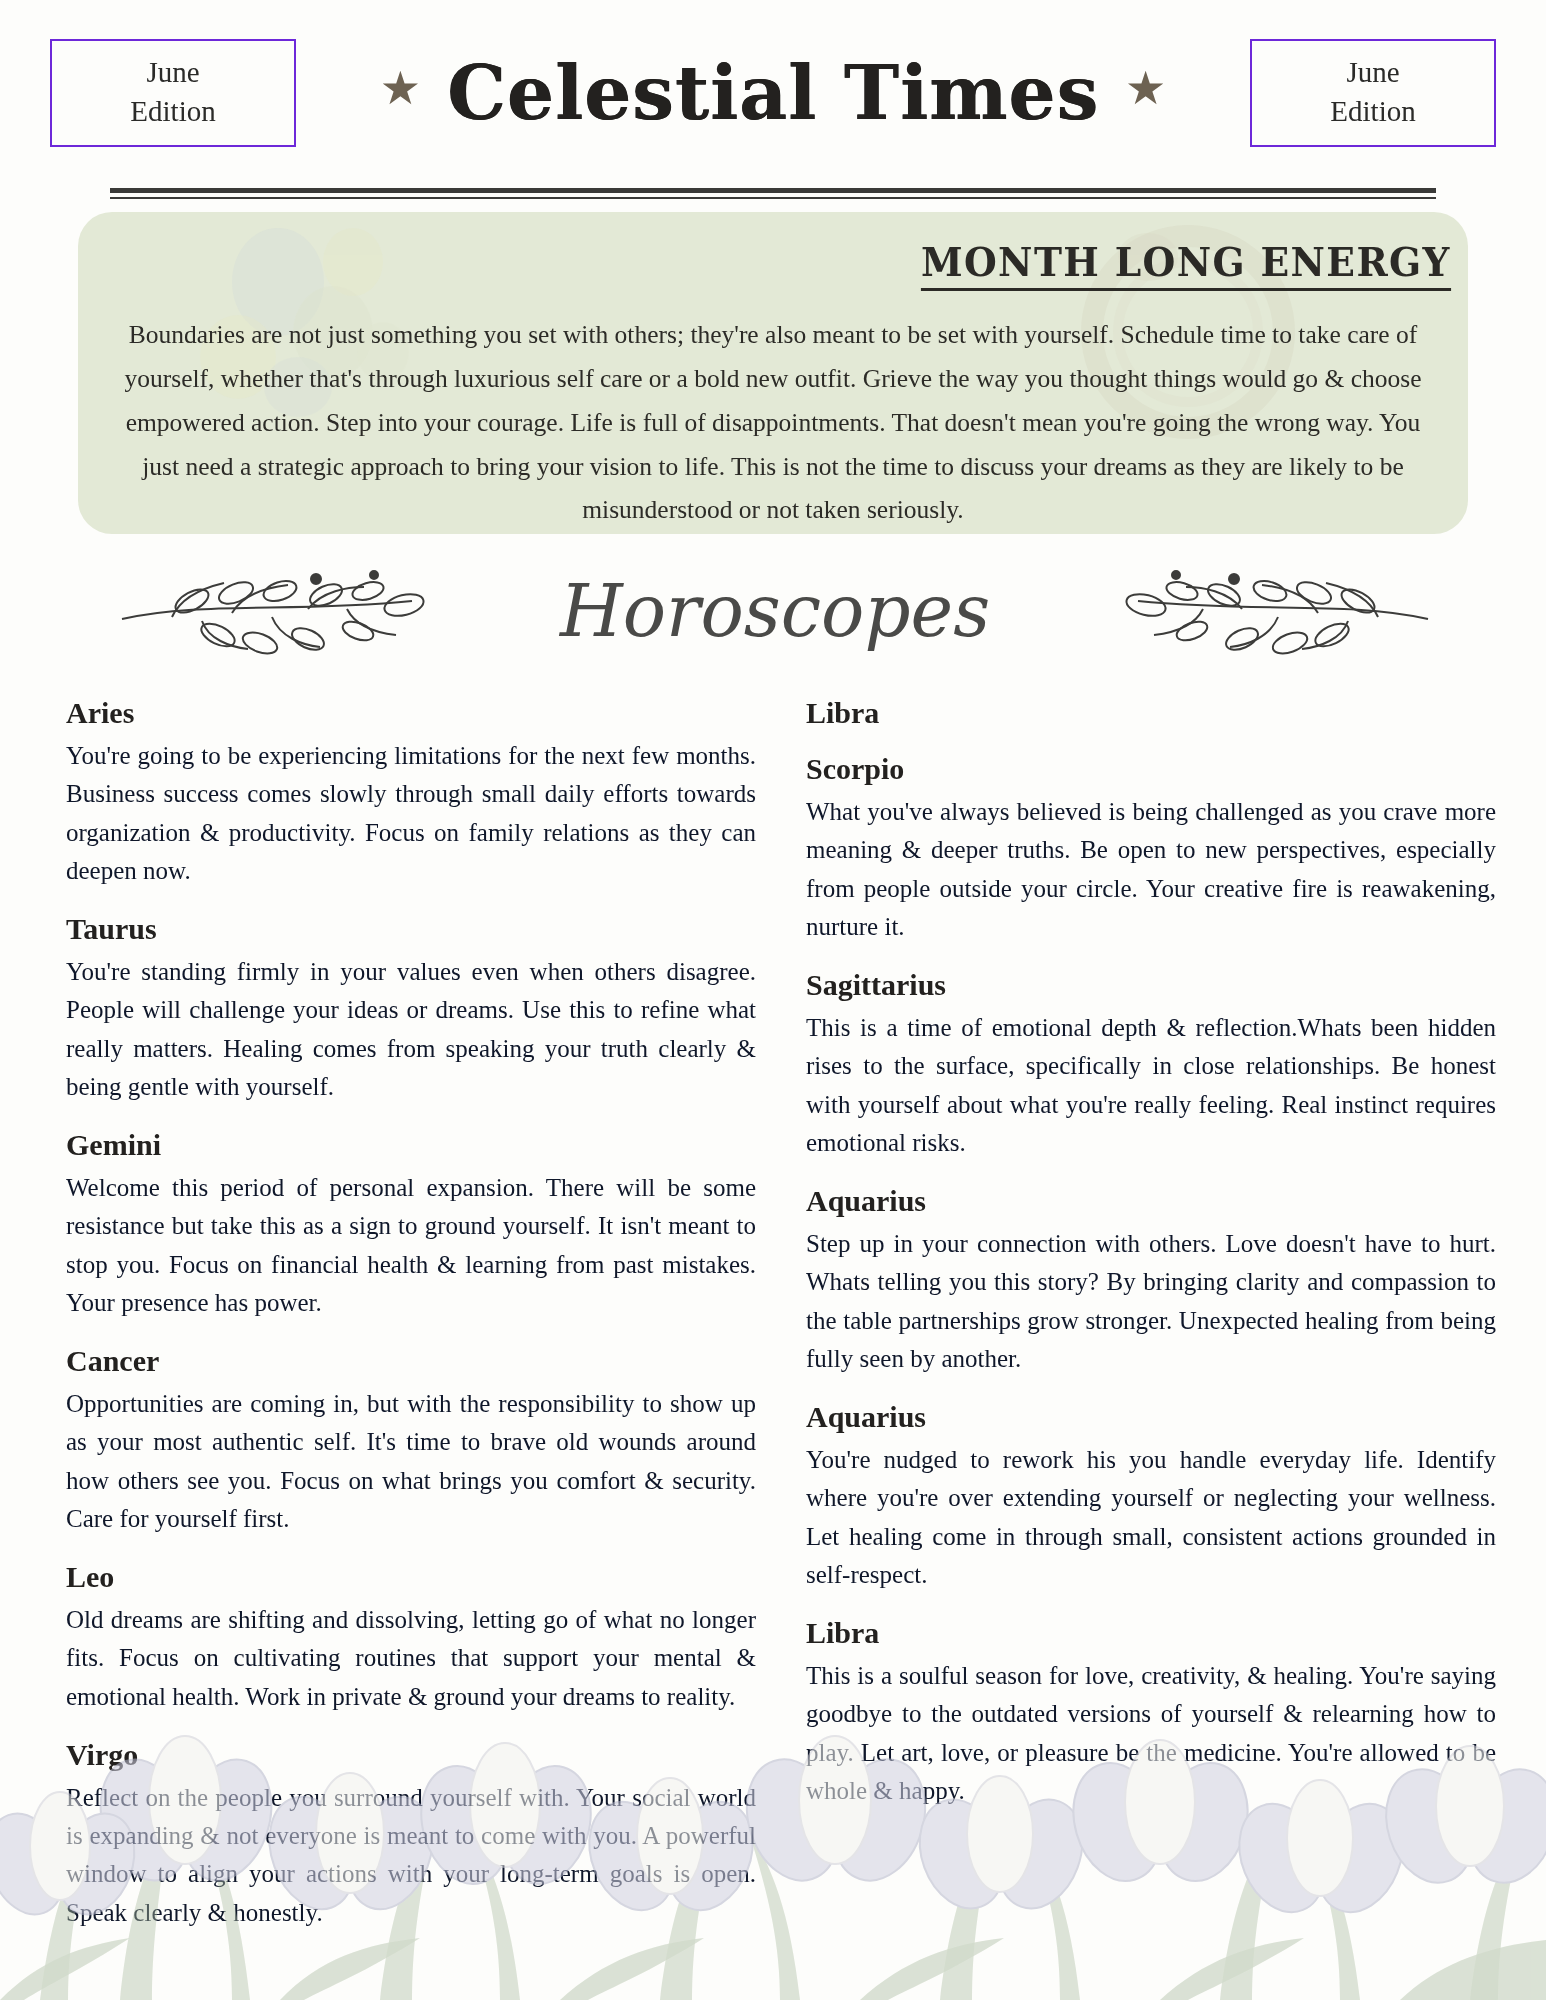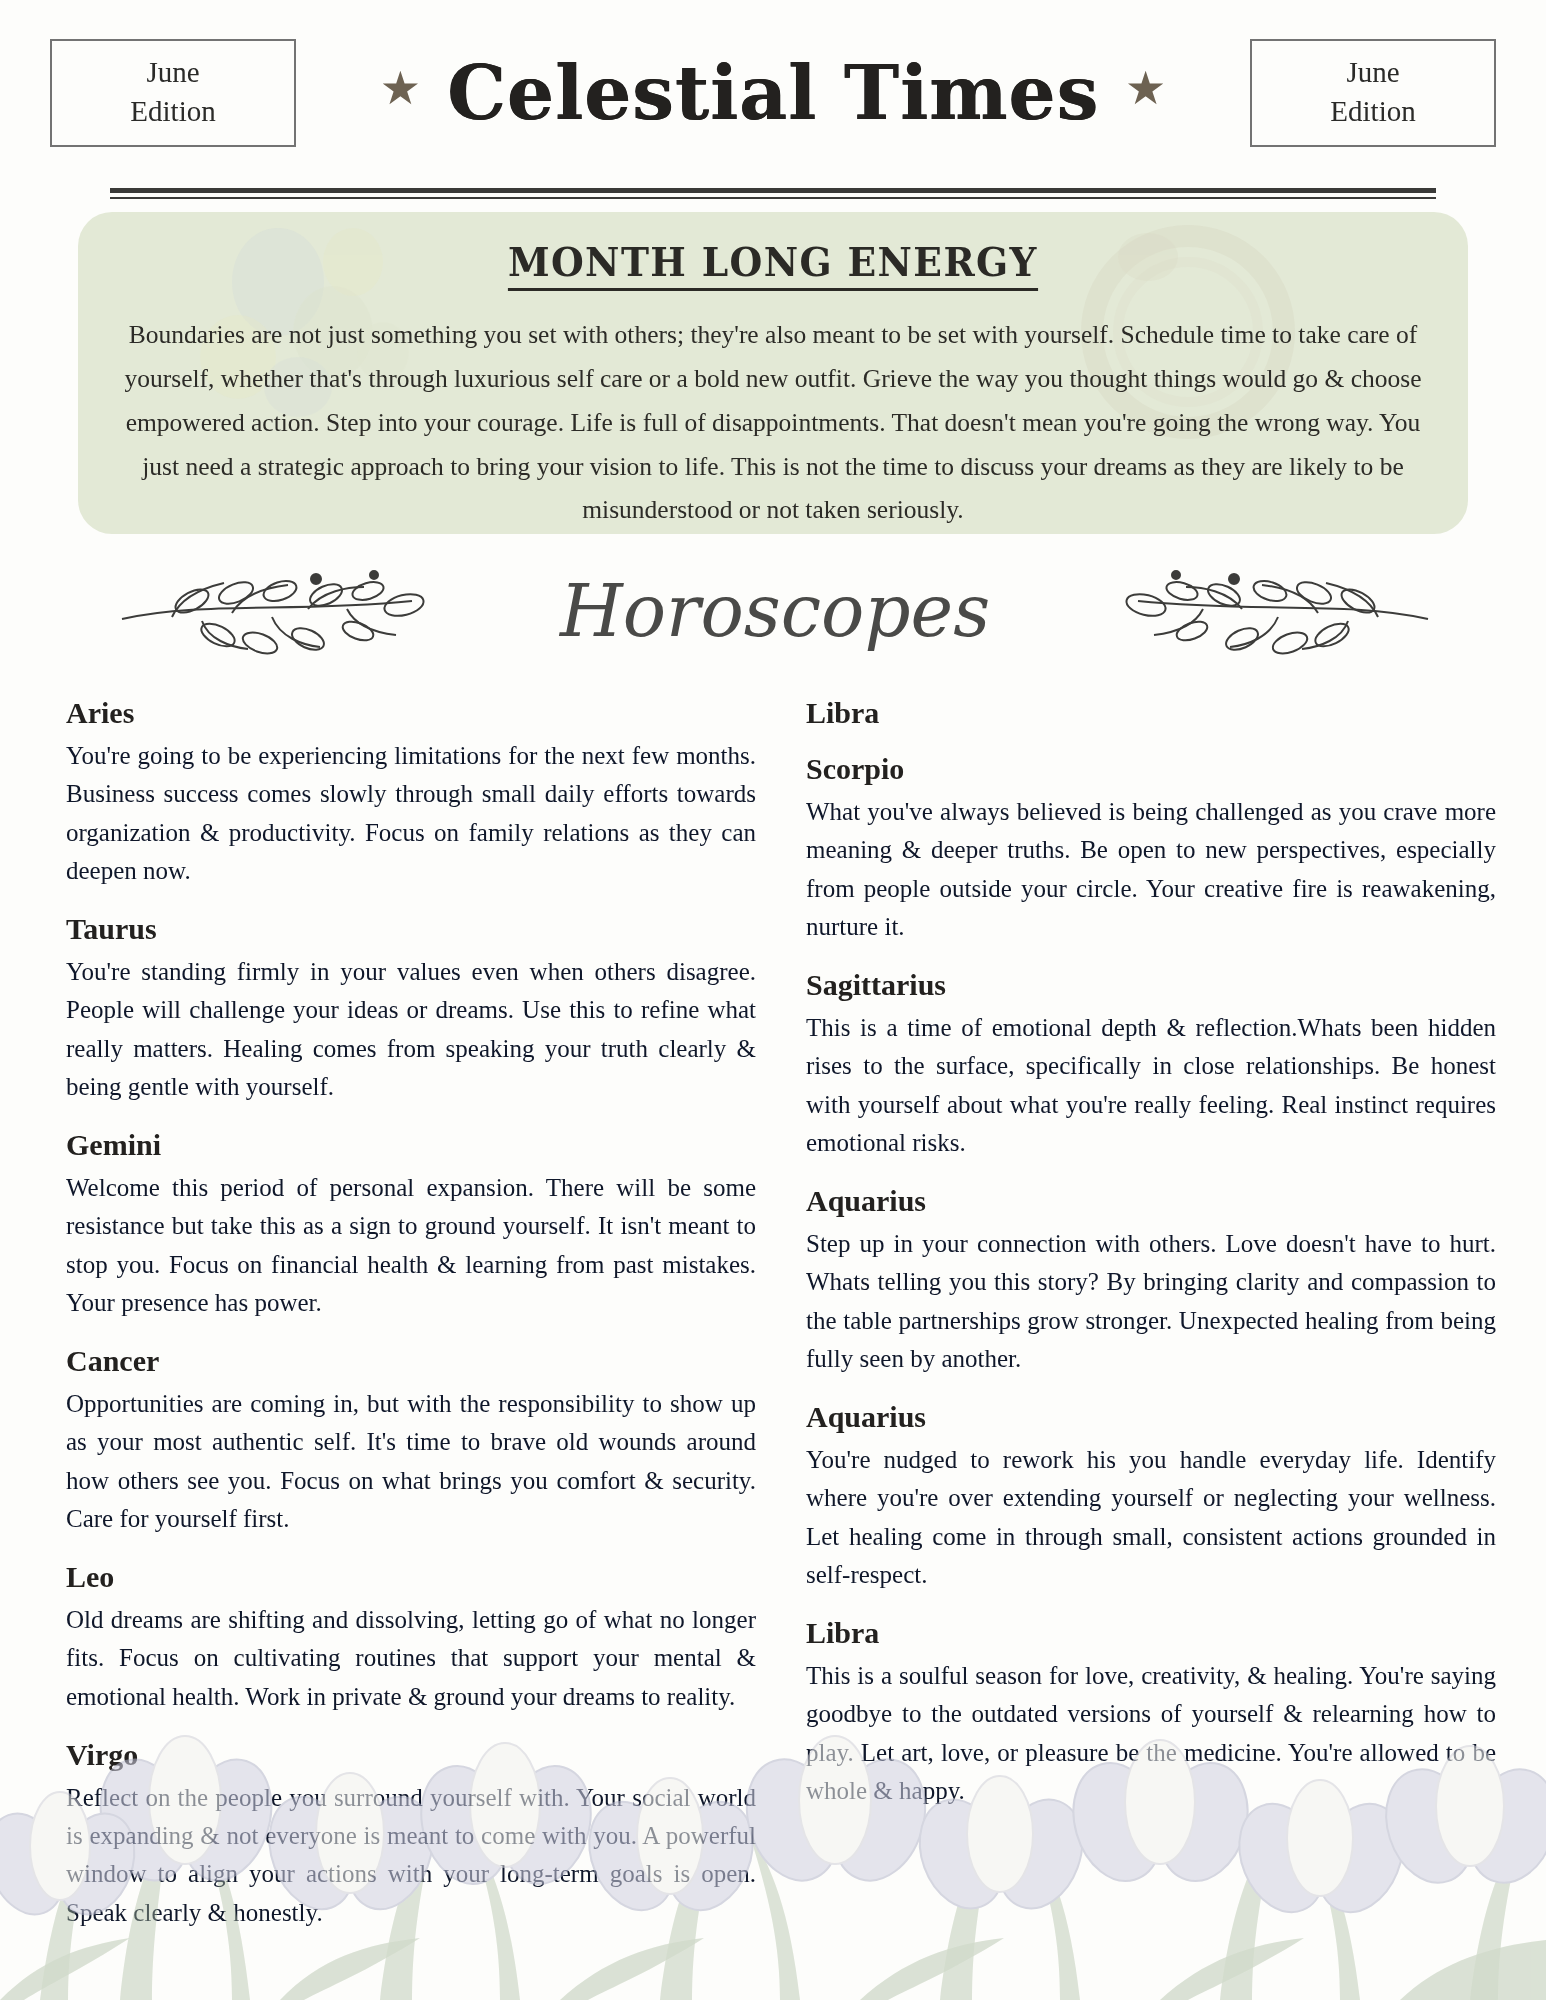--- a/index.html
+++ b/index.html
@@ -28,21 +28,21 @@
     top: 38px;
     left: 50px;
     right: 50px;
     height: 110px;
     display: flex;
     align-items: center;
     justify-content: space-between;
   }
   .edition-box {
     width: 230px;
-    border: 2px solid #737373;
+    border: 2px solid #6d28d9;
     padding: 12px 6px 14px;
     text-align: center;
     line-height: 1.35;
     font-size: 29px;
     font-family: "Liberation Serif", serif;
     color: #2b2b29;
   }
   .edition-box .ln { display: block; }
 
   .title-wrap {
@@ -98,21 +98,21 @@
   }
   .panel-deco {
     position: absolute;
     pointer-events: none;
     opacity: .5;
   }
   .panel-deco.left { left: 90px; top: -20px; }
   .panel-deco.right { right: 130px; top: -10px; }
 
   .energy-title {
-    text-align: center;
+    text-align: right;
     margin-top: 26px;
     font-family: "DejaVu Serif", serif;
     font-weight: bold;
     font-size: 40px;
     letter-spacing: 1.5px;
     color: #2b2a26;
     position: relative;
     z-index: 2;
   }
   .energy-title span {

